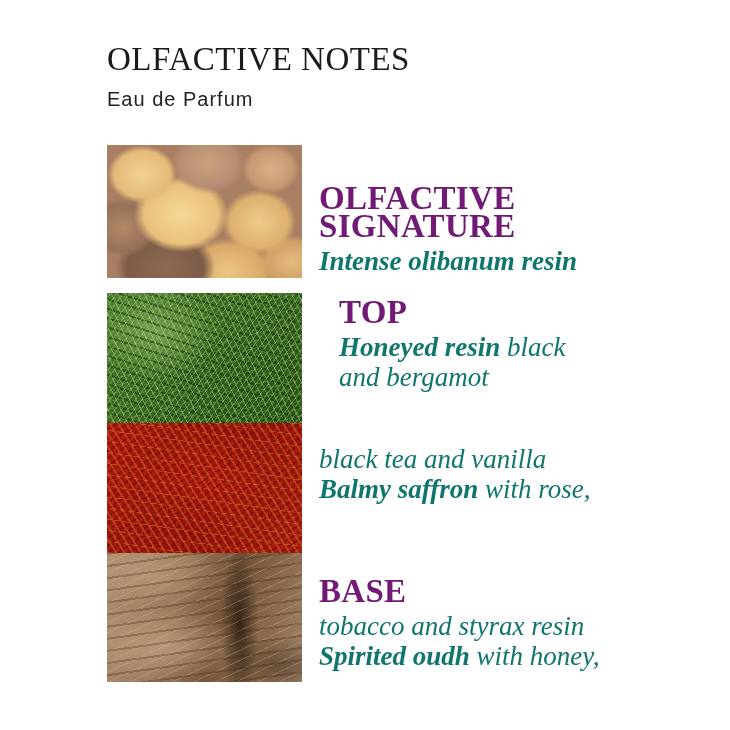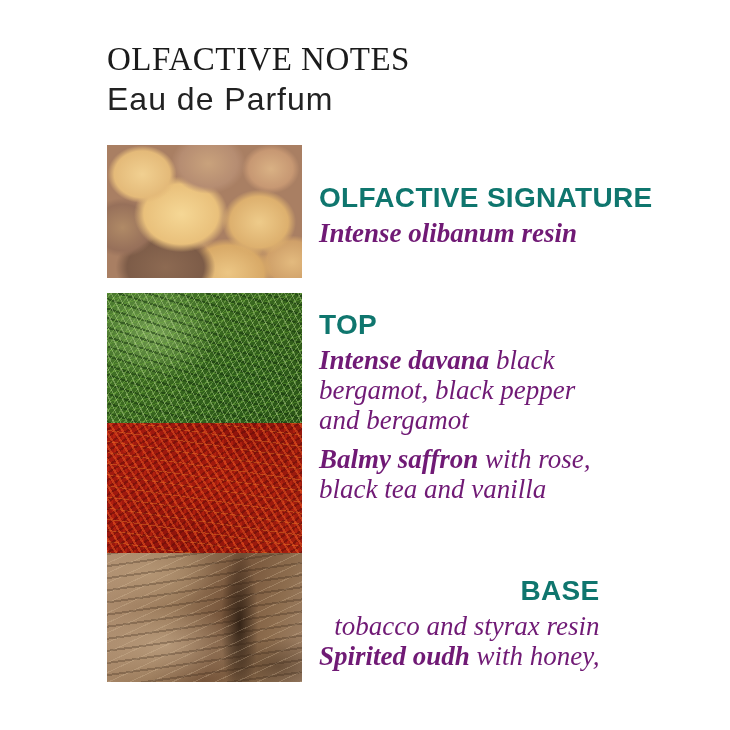--- a/index.html
+++ b/index.html
@@ -9,21 +9,21 @@
     font-family:"Liberation Sans",sans-serif;color:#161616;
   }
   .page-title{
     position:absolute;left:48px;top:40px;margin:0;
     font-family:"Liberation Serif",serif;font-weight:400;
     font-size:33px;line-height:38px;letter-spacing:.5px;color:#1b1b1b;
   }
   .page-subtitle{
     position:absolute;left:48px;top:82px;margin:0;
     font-family:"Liberation Sans",sans-serif;font-weight:400;
-    font-size:32px;line-height:34px;letter-spacing:1px;color:#222222;
+    font-size:20px;line-height:34px;letter-spacing:1px;color:#222222;
   }
   .photo{position:absolute;left:48px;width:195px;}
   .photo-resin{
     top:145px;height:133px;background-color:#a97f63;
     background-image:
       radial-gradient(48px 40px at 18% 22%, #f1d091 0%, #e4ba79 58%, rgba(228,186,121,0) 72%),
       radial-gradient(52px 42px at 52% 14%, #c9a27c 0%, #b68d72 55%, rgba(182,141,114,0) 72%),
       radial-gradient(40px 34px at 84% 18%, #d9b184 0%, #c79873 55%, rgba(199,152,115,0) 72%),
       radial-gradient(62px 50px at 38% 52%, #f5d795 0%, #e9c07b 60%, rgba(233,192,123,0) 76%),
       radial-gradient(50px 44px at 78% 58%, #eecb8a 0%, #ddb06e 58%, rgba(221,176,110,0) 74%),
@@ -58,30 +58,30 @@
     background-image:
       repeating-linear-gradient(172deg, rgba(52,34,20,.28) 0 2px, rgba(0,0,0,0) 2px 12px),
       repeating-linear-gradient(155deg, rgba(222,198,165,.25) 0 1px, rgba(0,0,0,0) 1px 9px),
       radial-gradient(26px 110px at 68% 55%, rgba(28,17,9,.75), rgba(0,0,0,0) 72%),
       radial-gradient(90px 44px at 22% 16%, rgba(186,156,122,.7), rgba(0,0,0,0) 75%),
       radial-gradient(110px 50px at 30% 72%, rgba(199,171,140,.65), rgba(0,0,0,0) 78%),
       radial-gradient(80px 40px at 88% 88%, rgba(70,48,30,.55), rgba(0,0,0,0) 75%),
       linear-gradient(108deg, #b09072 0%, #9a7a5a 35%, #75543a 58%, #8d6d4e 80%, #a1846a 100%);
   }
   .note-text{position:absolute;left:260px;}
-  .sec-0{top:184px;} .sec-1{top:311px;} .sec-2{top:444px;} .sec-3{top:577px;text-align:right;}
+  .sec-0{top:184px;} .sec-1{top:298px;margin-left:20px;} .sec-2{top:444px;} .sec-3{top:577px;}
   .note-heading{
     margin:0 0 6px 0;
-    font-family:Liberation Sans, sans-serif;font-weight:700;
-    font-size:28px;line-height:28px;letter-spacing:.3px;color:#0f766e;
+    font-family:Liberation Serif, serif;font-weight:700;
+    font-size:33px;line-height:28px;letter-spacing:.3px;color:#701a75;
   }
   .note-line{
     margin:0;white-space:nowrap;
     font-family:"Liberation Serif",serif;font-style:italic;font-weight:400;
-    font-size:27px;line-height:30px;color:#701a75;
+    font-size:27px;line-height:30px;color:#0f766e;
   }
   .note-line .lead{font-weight:700;}
 </style>
 </head>
 <body>
 
 <div class="canvas">
 
   <h1 class="page-title">OLFACTIVE NOTES</h1>
   <p class="page-subtitle">Eau de Parfum</p>
@@ -91,28 +91,27 @@
   <div class="photo photo-saffron" aria-label="saffron-threads-photo"></div>
   <div class="photo photo-oudh" aria-label="oudh-bark-photo"></div>
 
   <div class="note-text sec-0">
     <h2 class="note-heading">OLFACTIVE SIGNATURE</h2>
     <p class="note-line"><span class="lead">Intense olibanum resin</span><span></span></p>
   </div>
 
   <div class="note-text sec-1">
     <h2 class="note-heading">TOP</h2>
-    <p class="note-line"><span class="lead">Intense davana</span><span> black</span></p>
-    <p class="note-line"><span class="lead"></span><span>bergamot, black pepper</span></p>
+    <p class="note-line"><span class="lead">Honeyed resin</span><span> black</span></p>
     <p class="note-line"><span class="lead"></span><span>and bergamot</span></p>
   </div>
 
   <div class="note-text sec-2">
+    <p class="note-line"><span class="lead"></span><span>black tea and vanilla</span></p>
     <p class="note-line"><span class="lead">Balmy saffron</span><span> with rose,</span></p>
-    <p class="note-line"><span class="lead"></span><span>black tea and vanilla</span></p>
   </div>
 
   <div class="note-text sec-3">
     <h2 class="note-heading">BASE</h2>
     <p class="note-line"><span class="lead"></span><span>tobacco and styrax resin</span></p>
     <p class="note-line"><span class="lead">Spirited oudh</span><span> with honey,</span></p>
   </div>
 
 </div>
 

